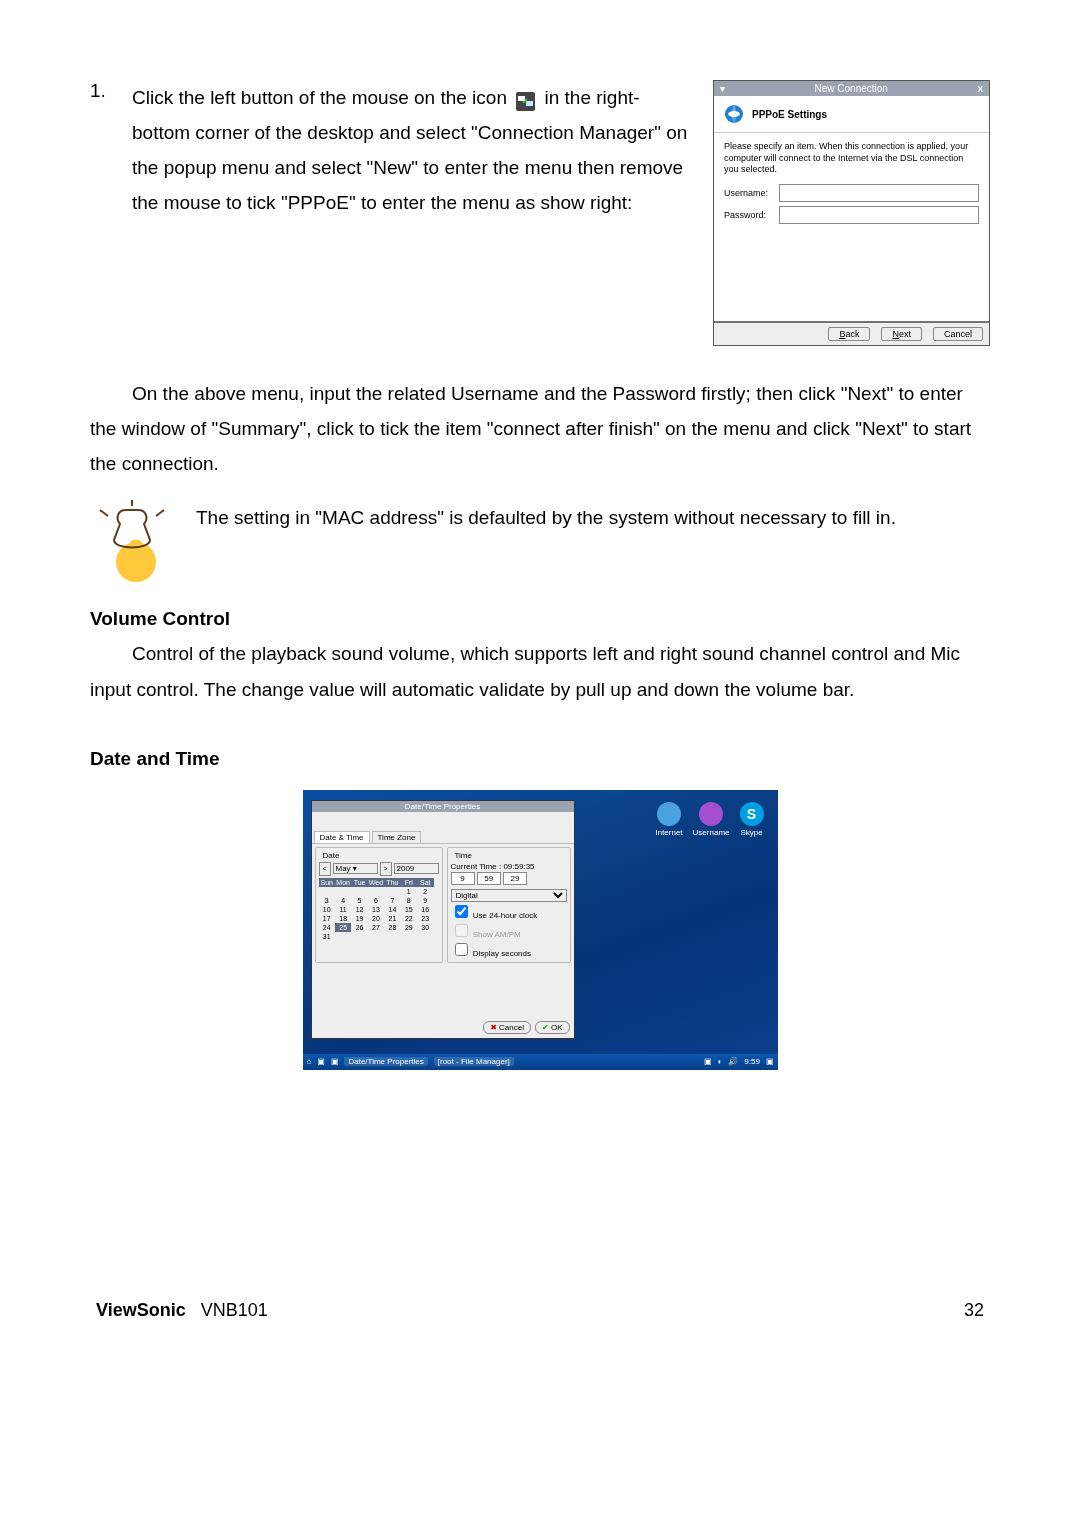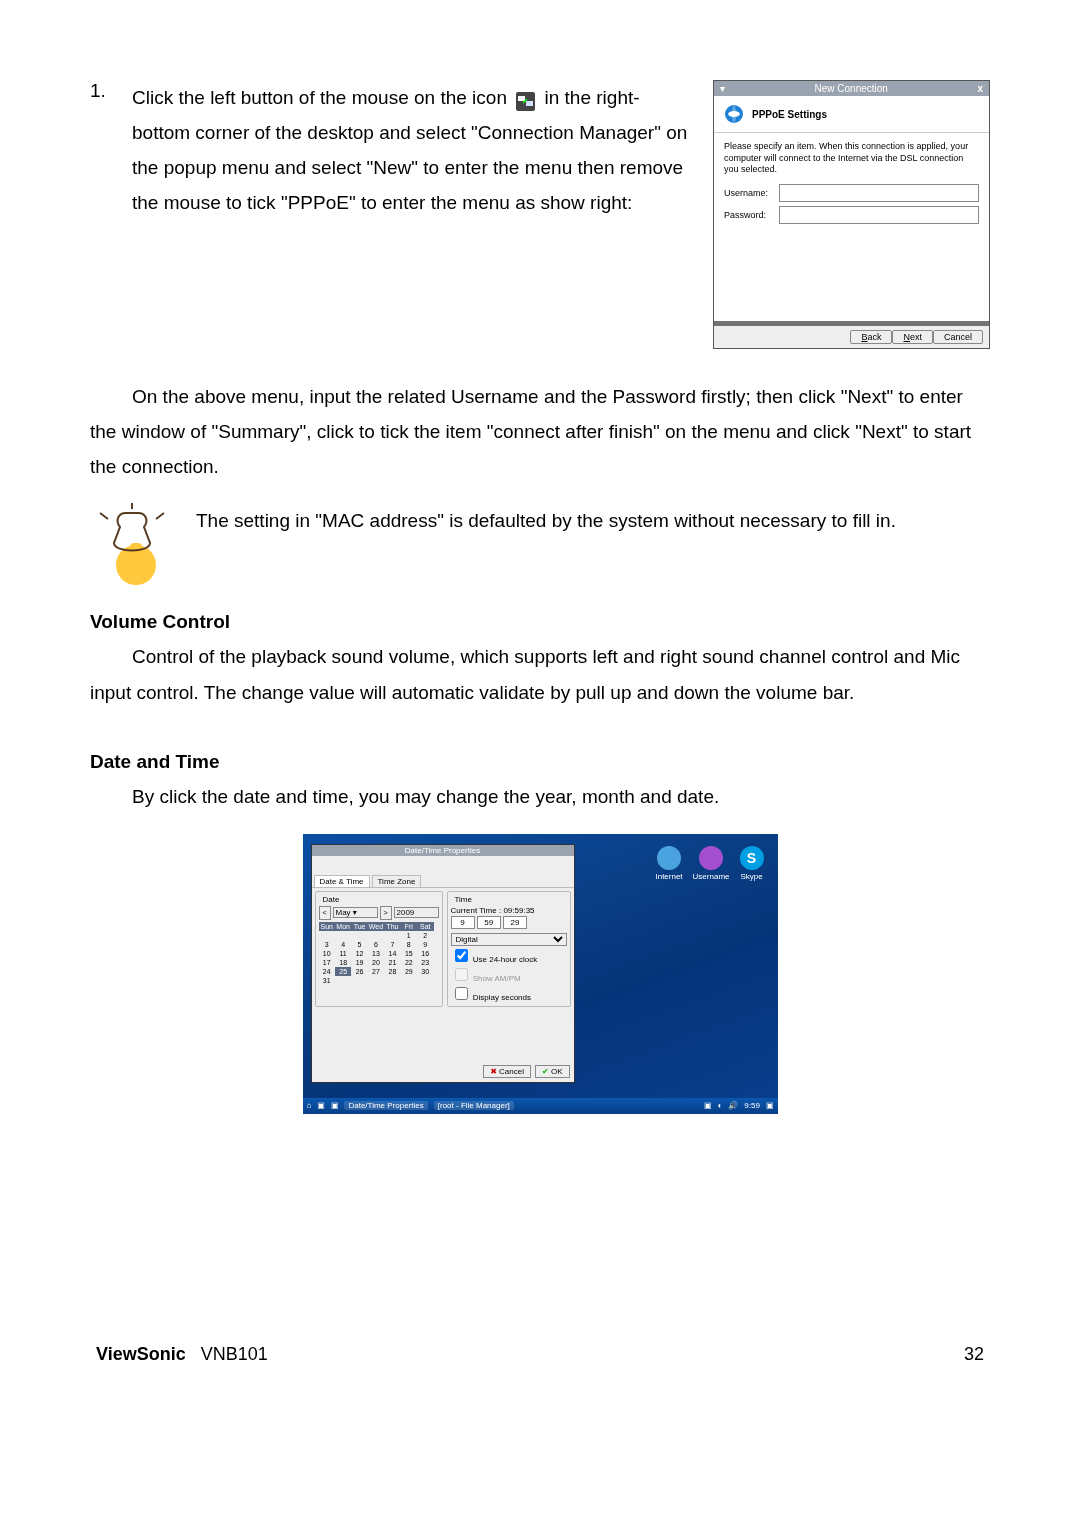--- a/index.html
+++ b/index.html
@@ -104,25 +104,25 @@
   }
   .pppoe .row input {
     flex: 1;
     height: 14px;
     border: 1px solid #888;
     font-size: 9px;
     padding: 1px 2px;
   }
   .pppoe .spacer { height: 85px; }
   .pppoe .btns {
-    border-top: 5px solid #737373;
+    border-top: 2px solid #737373;
     padding: 4px 6px;
     display: flex;
     justify-content: flex-end;
-    gap: 0;
+    gap: 11px;
     background: #eee;
   }
   .pppoe .btns button {
     font-size: 9px;
     padding: 1px 10px;
     border: 1px solid #888;
     background: #eee;
     border-radius: 2px;
   }
   .pppoe .btns button .u { text-decoration: underline; }
@@ -281,21 +281,21 @@
     display: flex;
     justify-content: flex-end;
     gap: 4px;
     padding: 0 4px 4px;
   }
   .dt .dtp .dtbtns button {
     font-size: 8px;
     border: 1px solid #888;
     background: #eee;
     padding: 1px 6px;
-    border-radius: 0;
+    border-radius: 6px;
   }
   .dt .taskbar {
     position: absolute;
     bottom: 0; left: 0; right: 0;
     height: 16px;
     background: linear-gradient(#0a57b0, #063e86);
     display: flex;
     align-items: center;
     color: #fff;
     font-size: 8px;
@@ -395,21 +395,20 @@
   </div>
 
   <div style="height:22px"></div>
 
   <div class="heading">Volume Control</div>
   <p class="para indent" style="margin-top:4px">Control of the playback sound volume, which supports left and right sound channel control and Mic input control. The change value will automatic validate by pull up and down the volume bar.</p>
 
   <div style="height:22px"></div>
 
   <div class="heading">Date and Time</div>
-  <p class="para indent" style="margin-top:4px">By click the date and time, you may change the year, month and date.</p>
 
   <div class="dt-wrap">
     <div class="dt">
       <div class="desk-icons" id="desk-icons">
           <div class="di">
             <div class="circ" style="background:#4aa3df;display:flex;align-items:center;justify-content:center;color:#fff;font-weight:bold;font-size:14px"></div>
             <span>Internet</span>
           </div>
           <div class="di">
             <div class="circ" style="background:#a44fd0;display:flex;align-items:center;justify-content:center;color:#fff;font-weight:bold;font-size:14px"></div>

